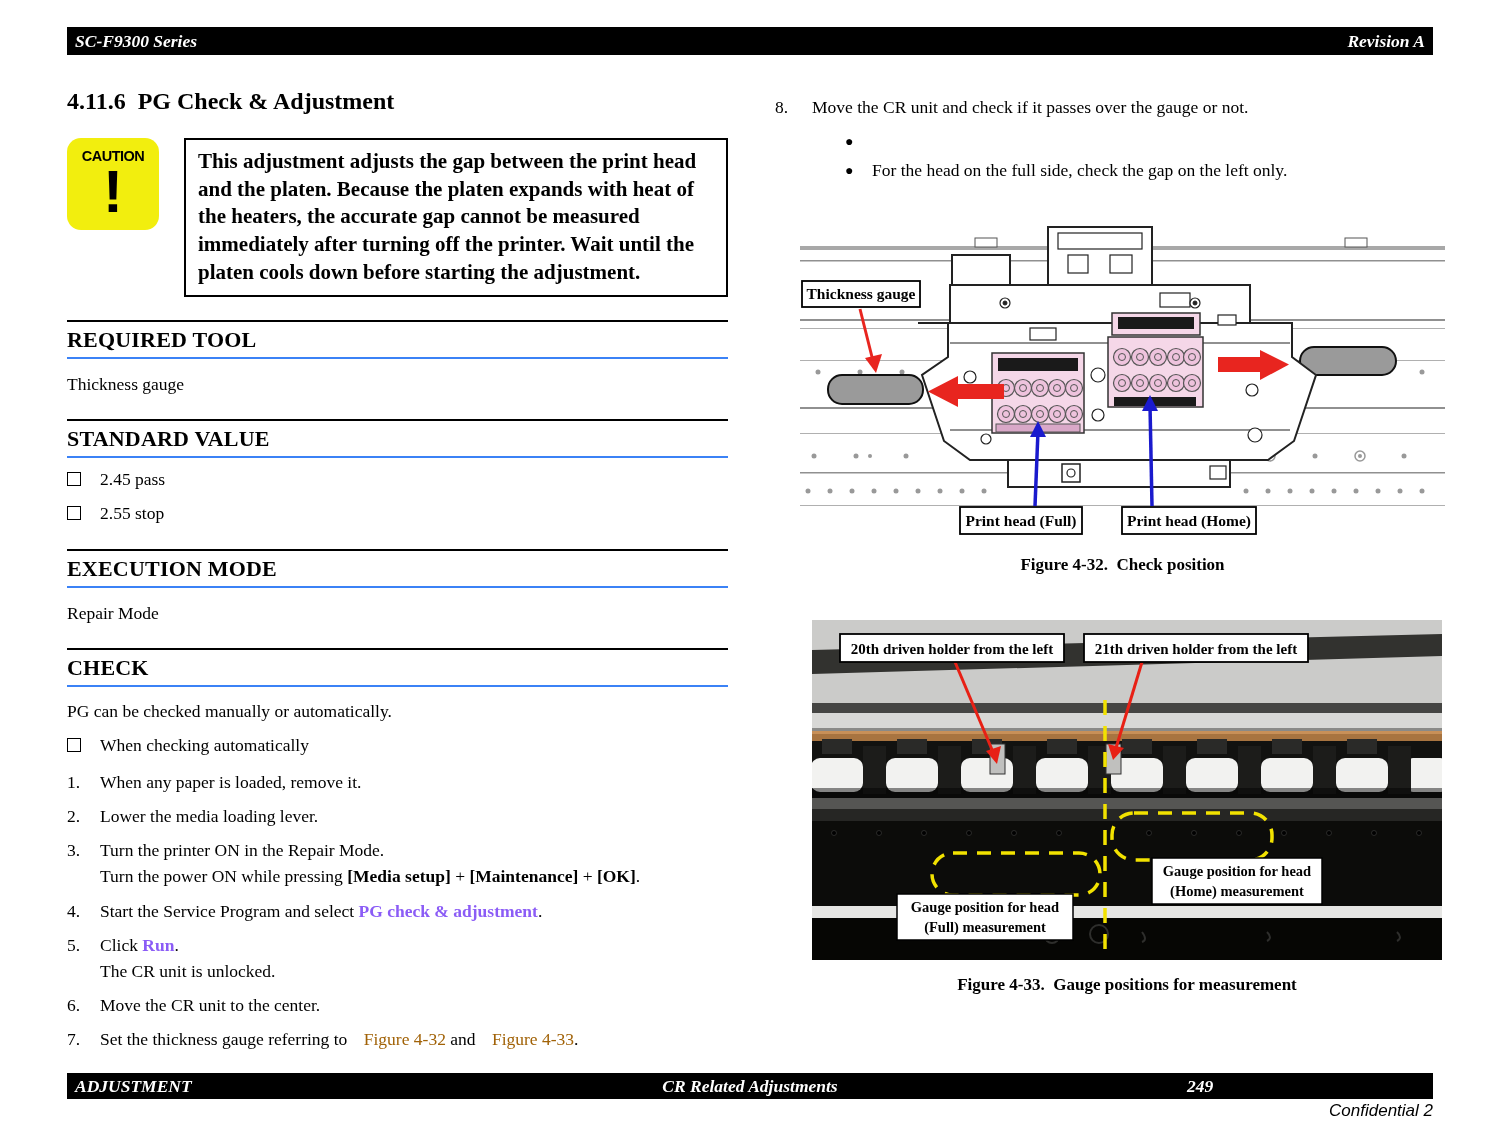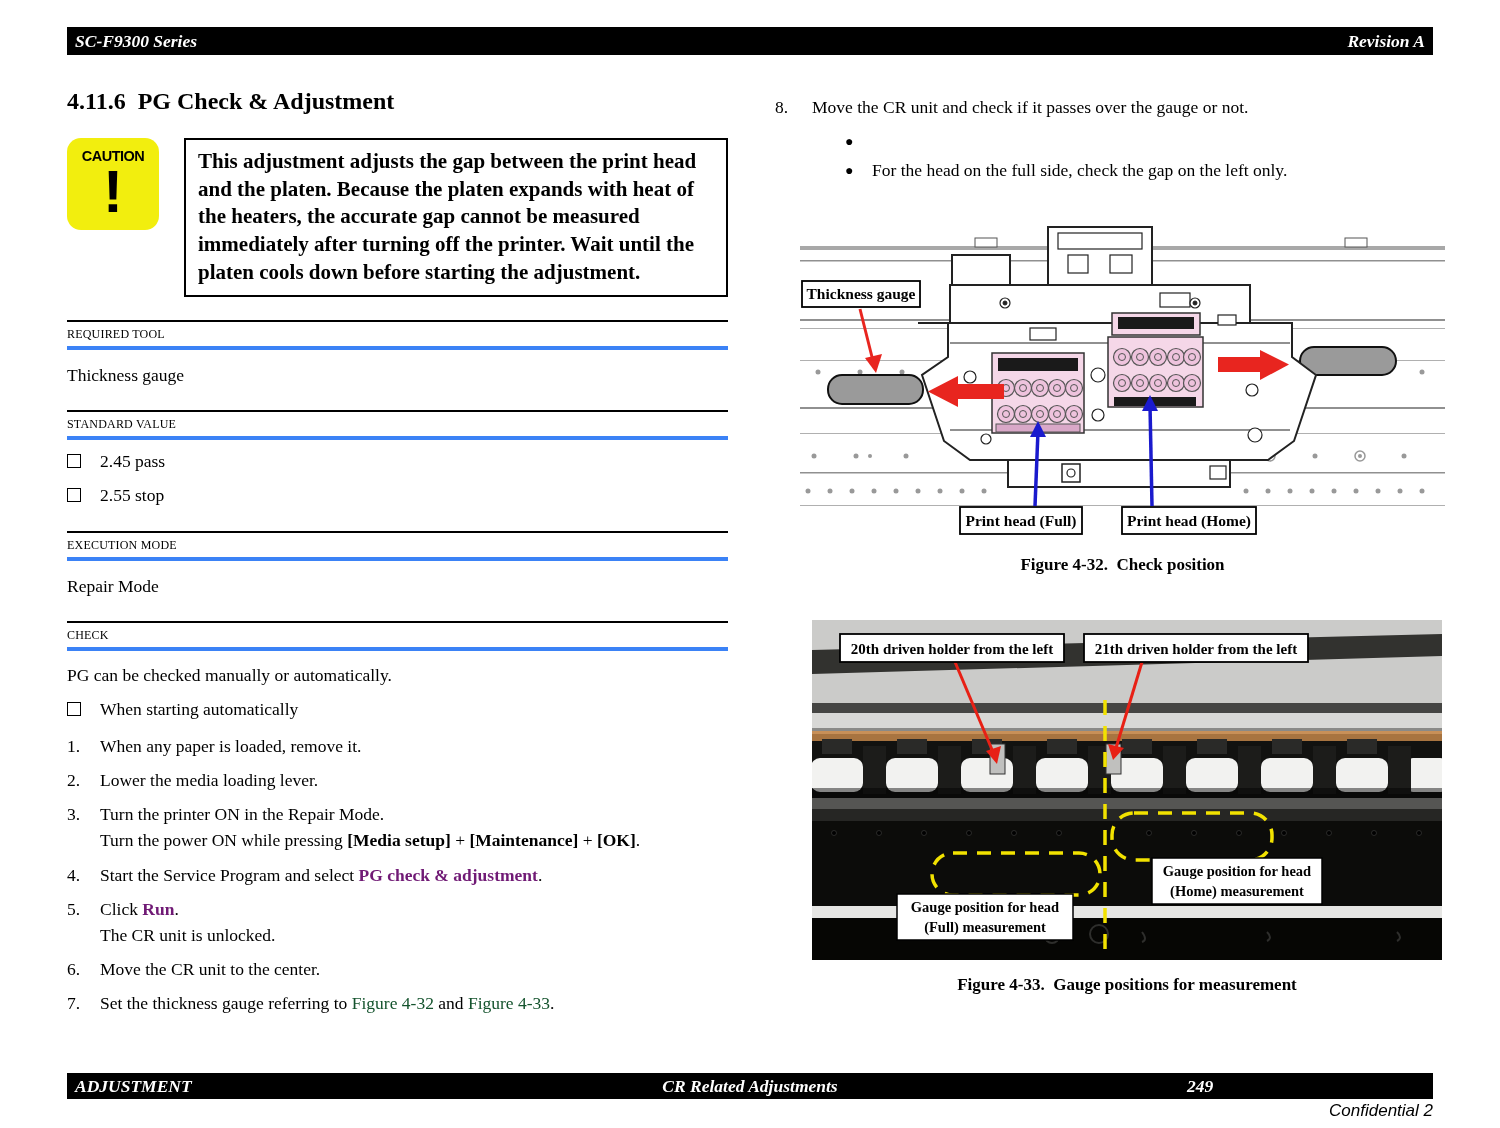--- a/index.html
+++ b/index.html
@@ -26,34 +26,34 @@
   .caution-icon{width:92px;height:92px;background:#f2ee0e;border-radius:14px;
        display:flex;flex-direction:column;align-items:center;justify-content:flex-start;
        padding-top:10px;box-sizing:border-box;flex:0 0 auto;}
   .caution-icon .cw{font-family:"Liberation Sans","DejaVu Sans",sans-serif;
        font-size:14.5px;font-weight:bold;letter-spacing:-0.5px;}
   .caution-icon .mark{font-size:60px;font-weight:bold;line-height:.92;
        font-family:"Liberation Sans","DejaVu Sans",sans-serif;}
   .caution-text{flex:1;border:2px solid #000;margin-left:25px;padding:8px 12px;
        font-weight:bold;font-size:21px;line-height:1.32;box-sizing:border-box;}
 
-  .sec-head{border-top:2px solid #000;border-bottom:4px solid #3b82f6;
-       padding:5px 0 4px;font-weight:normal;font-size:12px;letter-spacing:.2px;}
+  .sec-head{border-top:2px solid #000;border-bottom:2px solid #3b82f6;
+       padding:5px 0 4px;font-weight:bold;font-size:22px;letter-spacing:.2px;}
   .sec-body{font-size:17.5px;margin-top:15px;}
 
   .chk-row{display:flex;align-items:center;font-size:17.5px;margin-top:13px;}
   .chk-box{display:inline-block;width:12px;height:12px;border:1.8px solid #000;
        margin-right:19px;flex:0 0 auto;}
 
   .step{display:flex;font-size:17.5px;margin-top:13px;line-height:1.22;}
   .step .num{width:33px;flex:0 0 auto;}
   .step .body{flex:1;}
   .step .cont{margin-top:4px;}
-  .blue-b{color:#701a75;font-weight:bold;}
-  .blue{color:#14532d;}
+  .blue-b{color:#8b5cf6;font-weight:bold;}
+  .blue{color:#a16207;margin-left:12px;}
   b.key{font-weight:bold;}
 
   
   .step8{display:flex;font-size:17.5px;line-height:1.22;}
   .step8 .num{width:37px;flex:0 0 auto;}
   .bullets{margin-top:11px;}
   .bullet-row{display:flex;font-size:17.5px;margin-top:3px;line-height:1.45;}
   .bullet-row .glyph{width:27px;margin-left:70px;flex:0 0 auto;font-size:14px;line-height:1.8;}
 
   .fig{position:absolute;}
@@ -96,21 +96,21 @@
       <span>2.55 stop</span>
     </div>
 
     <div class="sec-head" style="margin-top:25px">EXECUTION MODE</div>
     <div class="sec-body">Repair Mode</div>
 
     <div class="sec-head" style="margin-top:24px">CHECK</div>
     <div class="sec-body" style="margin-top:14px">PG can be checked manually or automatically.</div>
     <div class="chk-row">
       <span class="chk-box"></span>
-      <span>When starting automatically</span>
+      <span>When checking automatically</span>
     </div>
 
     <div class="step" style="margin-top:16px">
       <span class="num">1.</span>
       <span class="body">When any paper is loaded, remove it.</span>
     </div>
     <div class="step">
       <span class="num">2.</span>
       <span class="body">Lower the media loading lever.</span>
     </div>

